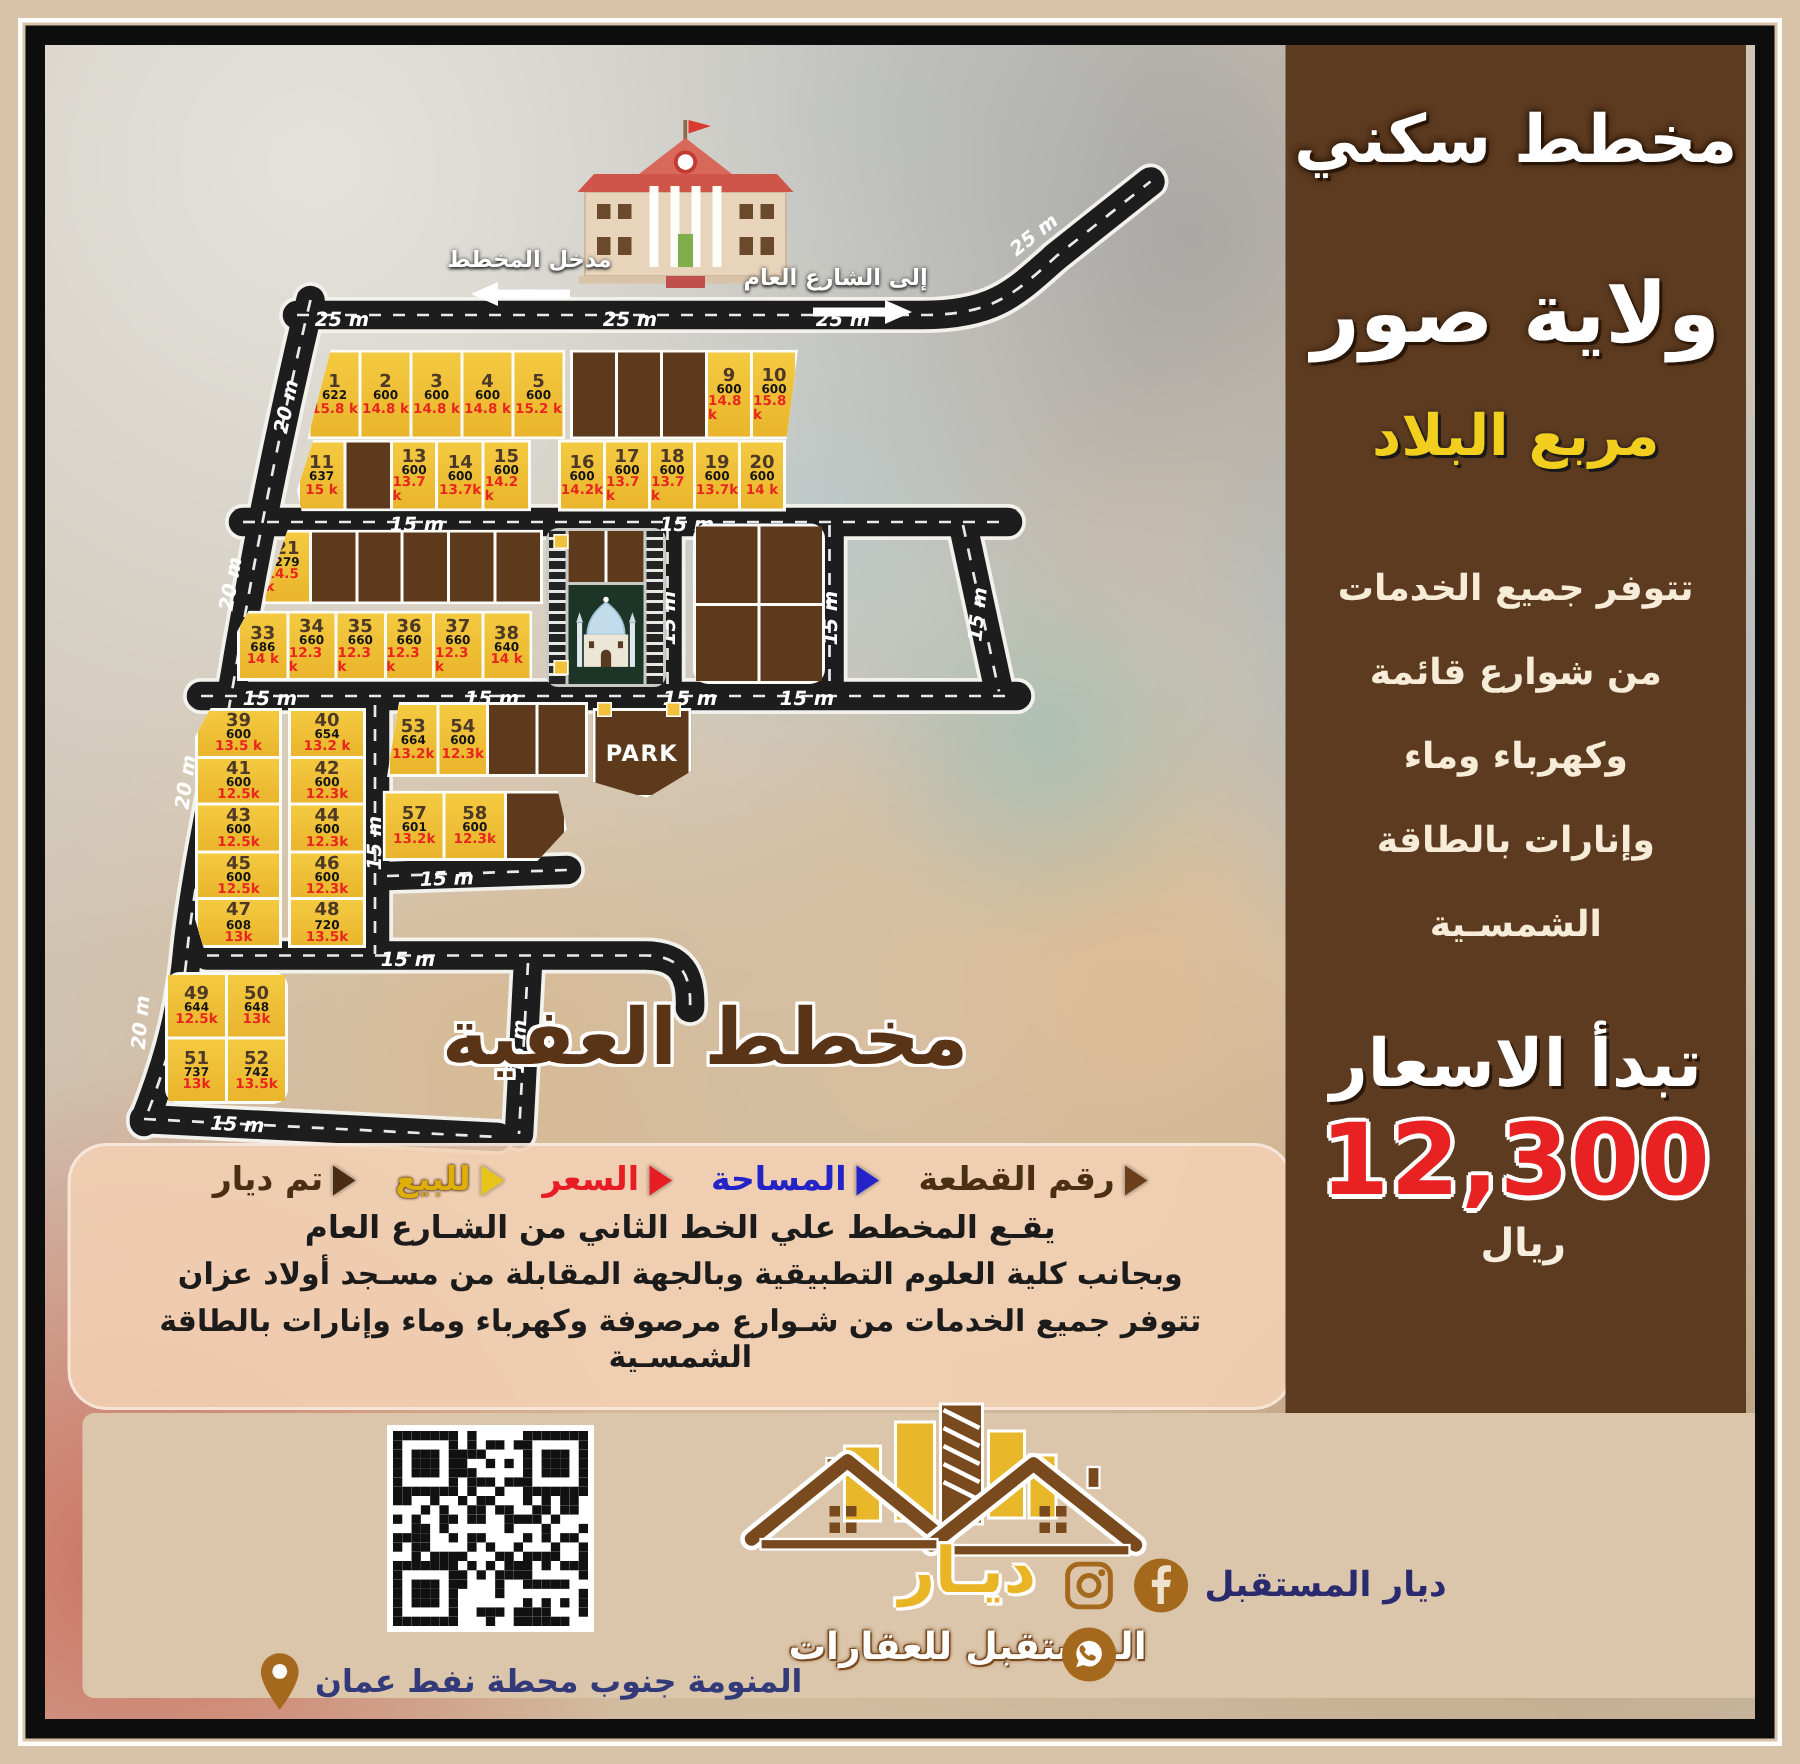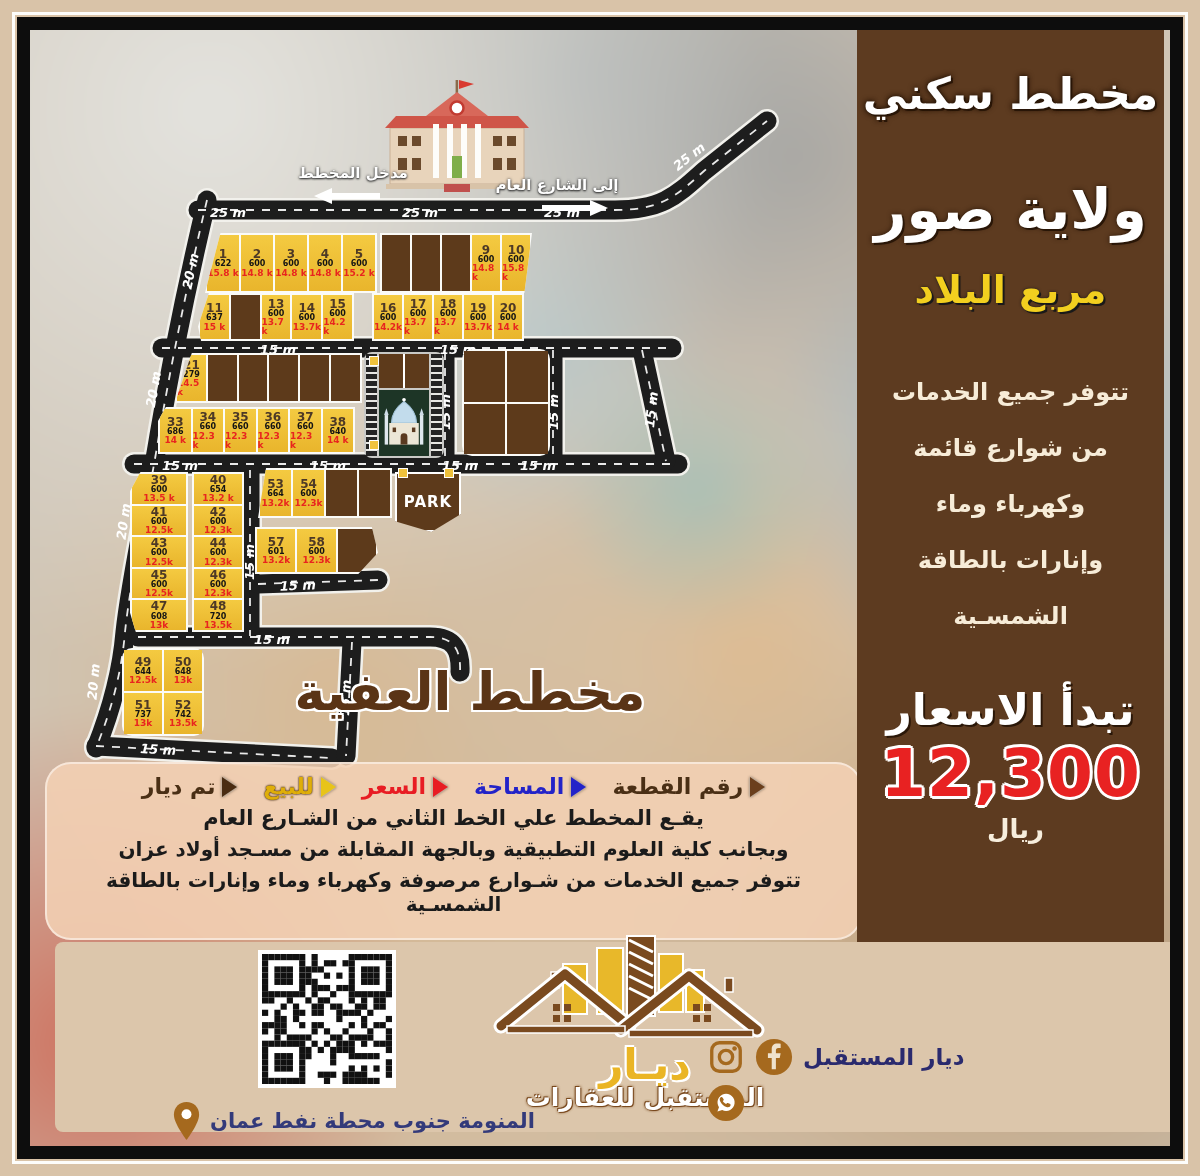--- a/index.html
+++ b/index.html
@@ -80,21 +80,21 @@
   .sb-from{margin-top:16px;font-size:30px;font-weight:700;text-align:left;padding-left:46px;}
   .sb-price{direction:ltr;font-size:66px;font-weight:700;color:#e82222;letter-spacing:1px;
       text-shadow:-3px 0 #fff,3px 0 #fff,0 -3px #fff,0 3px #fff,-2px -2px #fff,2px 2px #fff,-2px 2px #fff,2px -2px #fff;}
   .sb-riyal{font-size:26px;font-weight:700;text-align:right;padding-right:120px;margin-top:2px;}
   
   .footer{position:absolute;left:25px;top:912px;width:1123px;height:190px;background:#dcc6ab;border-radius:8px;}
   .qr-wrap{position:absolute;left:203px;top:8px;width:138px;height:138px;background:#fff;padding:4px;box-sizing:border-box;}
   .loc-row{position:absolute;left:118px;top:160px;display:flex;align-items:center;gap:10px;direction:ltr;}
   .loc-text{color:#333a7a;font-size:21px;font-weight:700;direction:rtl;}
   .logo-svg{position:absolute;left:438px;top:-8px;width:300px;height:112px;}
-  .logo-t1{position:absolute;left:440px;top:98px;width:300px;text-align:center;font-size:42px;font-weight:700;color:#eab525;
+  .logo-t1{position:absolute;left:440px;top:80px;width:300px;text-align:center;font-size:42px;font-weight:700;color:#eab525;
       text-shadow:-2px 0 #fff,2px 0 #fff,0 -2px #fff,0 2px #fff,2px 2px #fff,-2px -2px #fff;}
   .logo-t2{position:absolute;left:425px;top:141px;width:330px;text-align:center;font-size:25px;font-weight:700;color:#fff;
       text-shadow:0 0 3px #7a4a1f,0 0 3px #7a4a1f,1px 1px 0 #7a4a1f,-1px -1px 0 #7a4a1f;}
   .soc-row{position:absolute;left:652px;top:96px;display:flex;align-items:center;gap:10px;direction:ltr;}
   .brand-name{color:#2a2a6e;font-size:23px;font-weight:700;direction:rtl;}
   .phone-row{position:absolute;left:652px;top:142px;display:flex;align-items:center;gap:12px;direction:ltr;}
   .phone{color:#e81c23;font-size:27px;font-weight:700;direction:ltr;letter-spacing:.5px;}
   .icn{width:38px;height:38px;}
 </style>
 </head>
@@ -425,21 +425,21 @@
           <div class="parea">601</div>
           <div class="pprice">13.2k</div>
         </div>
         <div class="cell">
           <div class="pno">58</div>
           <div class="parea">600</div>
           <div class="pprice">12.3k</div>
         </div>
         <div class="cell sold"></div>
       </div>
-    <div class="blk grid2" style="left:92px;top:618px;width:82px;height:88px;border-radius:10px;">
+    <div class="blk grid2" style="left:80px;top:618px;width:82px;height:88px;border-radius:10px;">
         <div class="cell">
           <div class="pno">49</div>
           <div class="parea">644</div>
           <div class="pprice">12.5k</div>
         </div>
         <div class="cell">
           <div class="pno">50</div>
           <div class="parea">648</div>
           <div class="pprice">13k</div>
         </div>

